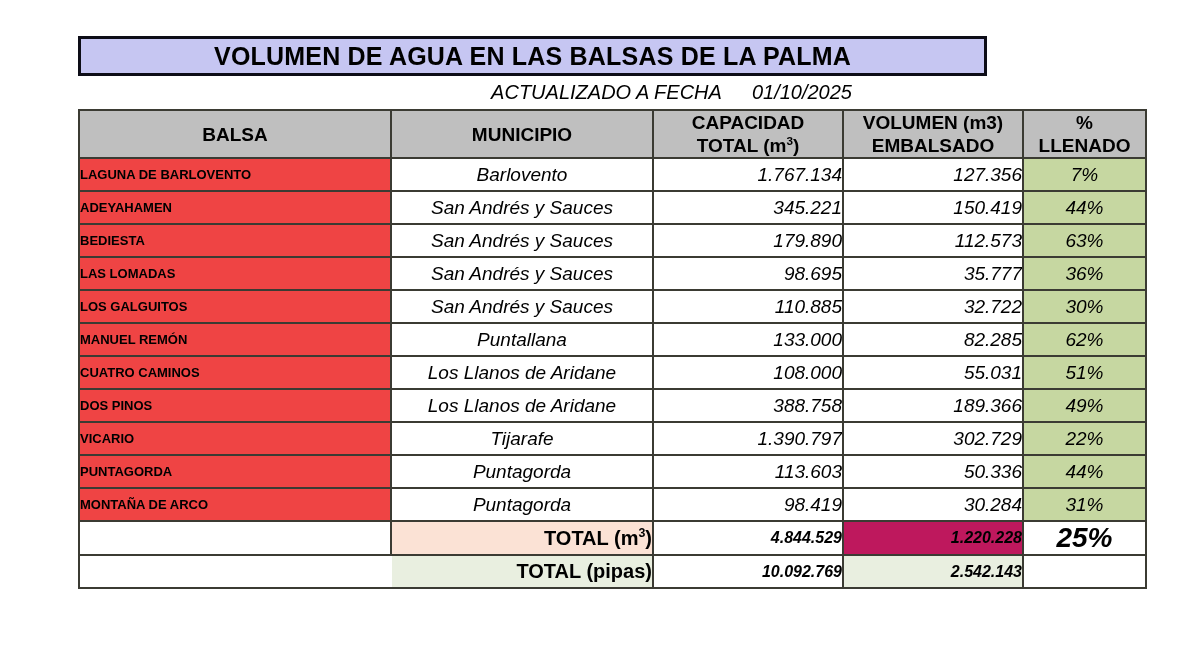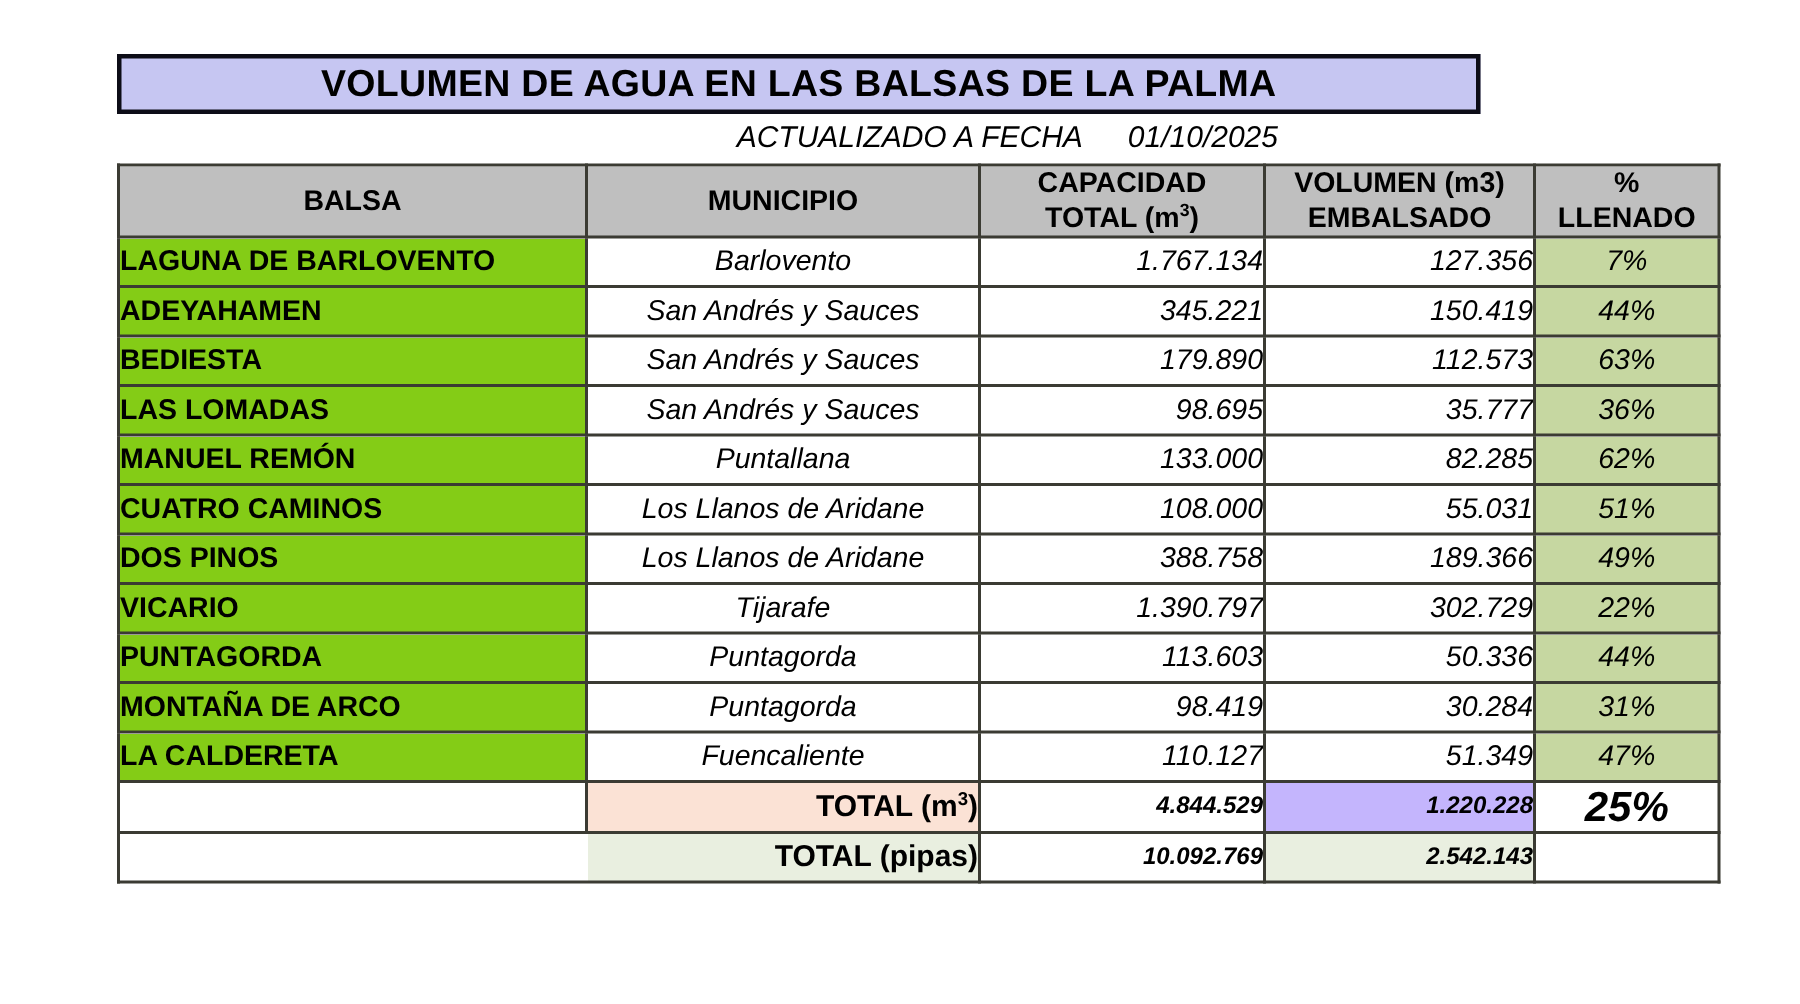--- a/index.html
+++ b/index.html
@@ -84,25 +84,25 @@
     height: 74px;
     font-size: 19px;
     line-height: 1.22;
     vertical-align: middle;
     border: 2px solid #2b2b2b;
   }
   thead th .l2 { display: block; }
 
   
   td.balsa-cell {
-    background: #84cc16;
+    background: #ef4444;
     font-weight: bold;
     text-align: left;
     padding-left: 8px;
-    font-size: 19px;
+    font-size: 13px;
     border-color: #5a5a28;
   }
   td.muni-cell {
     background: #ffffff;
     font-style: italic;
     text-align: center;
     font-size: 19px;
     border-color: #3b3b33;
   }
   td.num-cell {
@@ -141,21 +141,21 @@
   td.total-label.pipa { background: #e9efe0; }
 
   td.total-num {
     font-weight: bold;
     font-style: italic;
     text-align: right;
     padding-right: 20px;
     font-size: 16px;
   }
   td.total-num.white { background: #ffffff; }
-  td.total-num.peach { background: #c4b5fd; margin-left: 20px; }
+  td.total-num.peach { background: #be185d; margin-left: 20px; }
   td.total-num.green { background: #e9efe0; }
 
   td.total-pct {
     background: #ffffff;
     font-weight: bold;
     font-style: italic;
     text-align: center;
     font-size: 28px;
   }
   td.empty-cell {
@@ -229,20 +229,27 @@
           <td class="pct-cell">63%</td>
         </tr>
         <tr>
           <td class="balsa-cell">LAS LOMADAS</td>
           <td class="muni-cell">San Andrés y Sauces</td>
           <td class="num-cell">98.695</td>
           <td class="num-cell">35.777</td>
           <td class="pct-cell">36%</td>
         </tr>
         <tr>
+          <td class="balsa-cell">LOS GALGUITOS</td>
+          <td class="muni-cell">San Andrés y Sauces</td>
+          <td class="num-cell">110.885</td>
+          <td class="num-cell">32.722</td>
+          <td class="pct-cell">30%</td>
+        </tr>
+        <tr>
           <td class="balsa-cell">MANUEL REMÓN</td>
           <td class="muni-cell">Puntallana</td>
           <td class="num-cell">133.000</td>
           <td class="num-cell">82.285</td>
           <td class="pct-cell">62%</td>
         </tr>
         <tr>
           <td class="balsa-cell">CUATRO CAMINOS</td>
           <td class="muni-cell">Los Llanos de Aridane</td>
           <td class="num-cell">108.000</td>
@@ -269,27 +276,20 @@
           <td class="num-cell">113.603</td>
           <td class="num-cell">50.336</td>
           <td class="pct-cell">44%</td>
         </tr>
         <tr>
           <td class="balsa-cell">MONTAÑA DE ARCO</td>
           <td class="muni-cell">Puntagorda</td>
           <td class="num-cell">98.419</td>
           <td class="num-cell">30.284</td>
           <td class="pct-cell">31%</td>
-        </tr>
-        <tr>
-          <td class="balsa-cell">LA CALDERETA</td>
-          <td class="muni-cell">Fuencaliente</td>
-          <td class="num-cell">110.127</td>
-          <td class="num-cell">51.349</td>
-          <td class="pct-cell">47%</td>
         </tr>
       </tbody>
     <tfoot>
       <tr>
         <td class="total-blank"></td>
         <td class="total-label m3"><span>TOTAL (m</span><sup>3</sup><span>)</span></td>
         <td class="total-num white">4.844.529</td>
         <td class="total-num peach">1.220.228</td>
         <td class="total-pct">25%</td>
       </tr>

